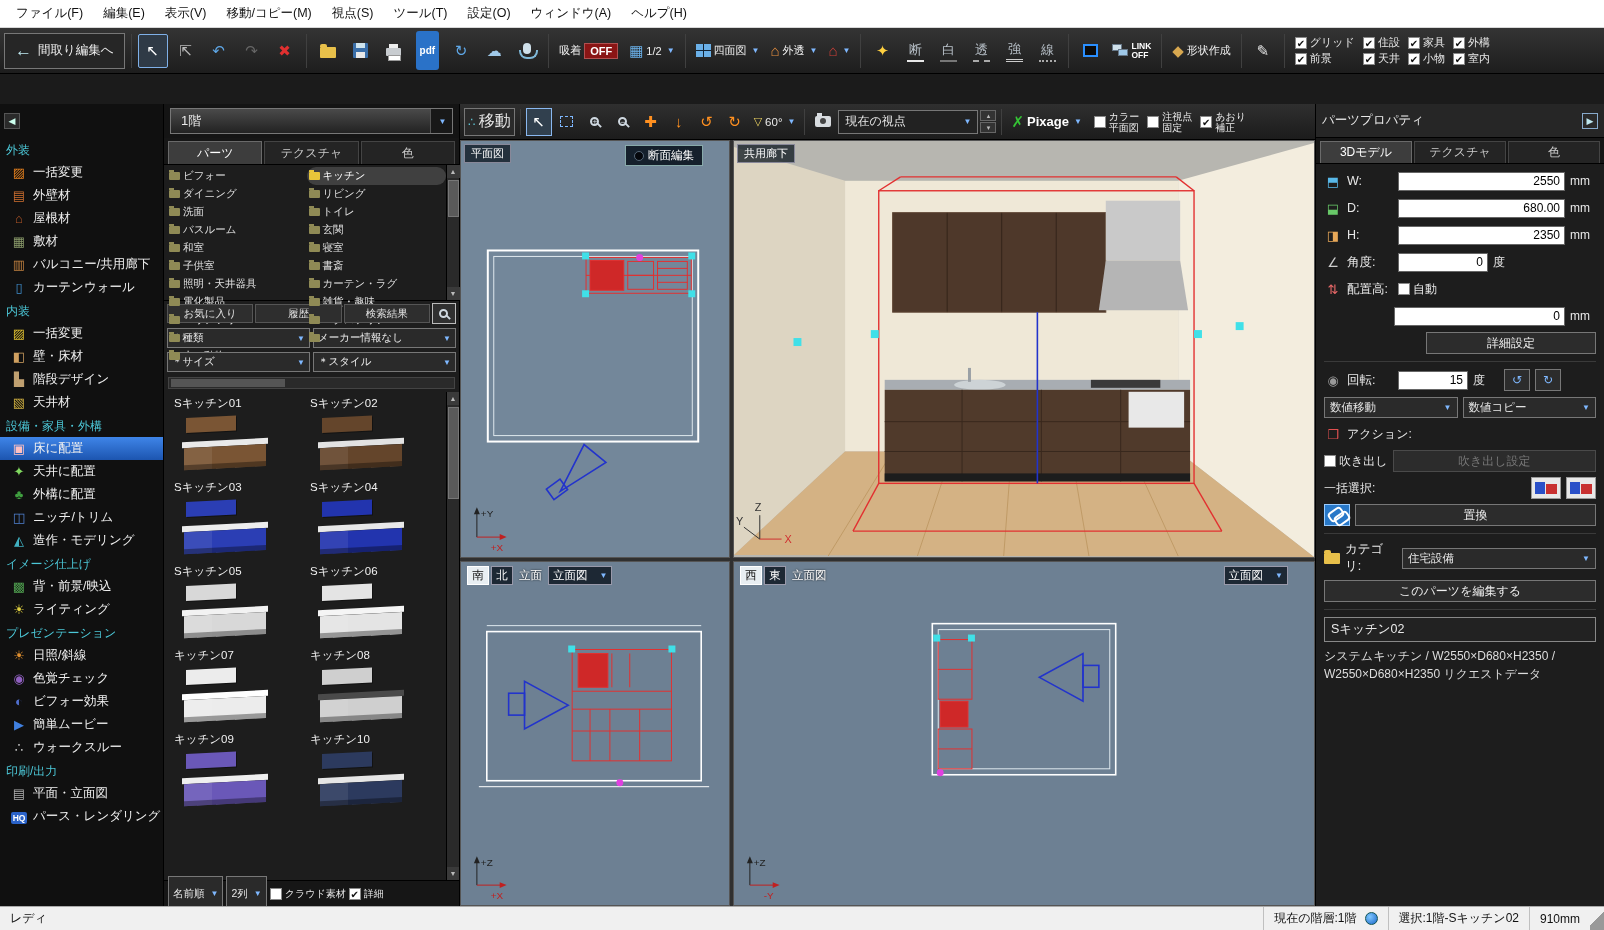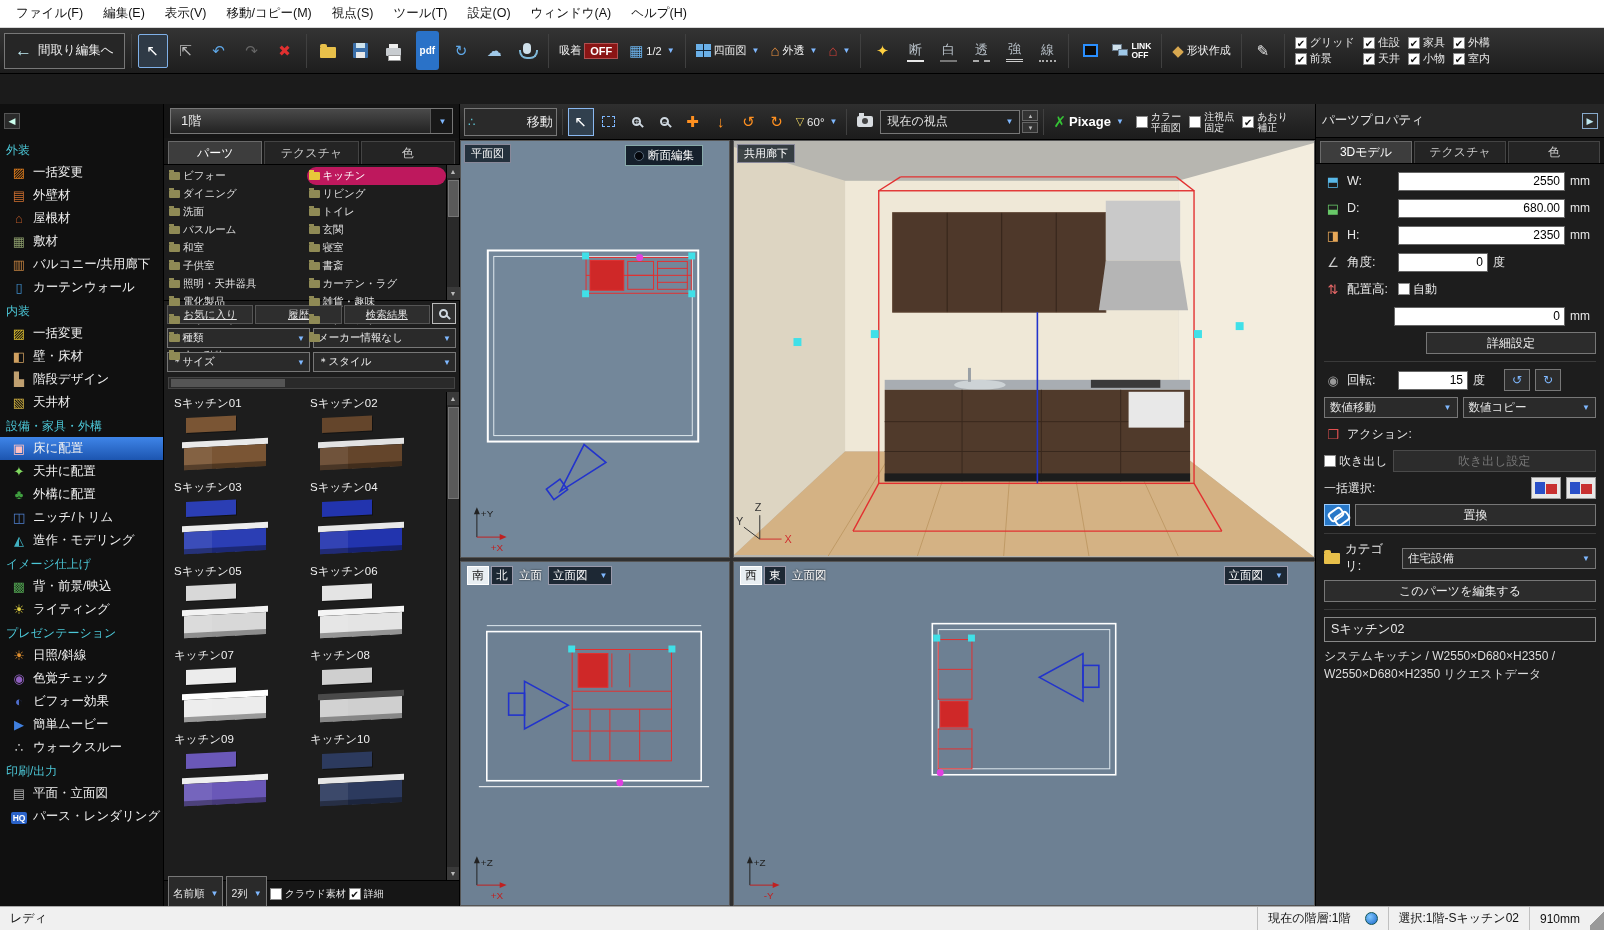--- a/index.html
+++ b/index.html
@@ -77,29 +77,29 @@
   .parts{width:296px;background:#1d1d1d;border-right:1px solid #000;display:flex;flex-direction:column;}
   .floorrow{padding:4px 6px;background:#141414;}
   .floordrop{height:26px;background:linear-gradient(#4a4a4a,#222);border:1px solid #777;display:flex;align-items:center;padding-left:10px;font-size:13px;}
   .floordrop .cap{margin-left:auto;width:22px;height:24px;background:#181818;border-left:1px solid #555;display:flex;align-items:center;justify-content:center;}
   .ptabs{display:flex;height:27px;background:#161616;border-bottom:1px solid #000;padding:3px 4px 0;gap:2px;}
   .ptab{flex:1;display:flex;align-items:center;justify-content:center;background:#242424;border:1px solid #444;border-bottom:none;font-size:12px;color:#ccc;}
   .ptab.active{background:#3d3d3d;color:#fff;border-color:#6a6a6a;}
   .catwrap{display:flex;height:136px;border-bottom:1px solid #000;}
   .cats{flex:1;display:grid;grid-template-columns:1fr 1fr;grid-auto-rows:18px;padding:2px 0 0 3px;align-content:start;}
   .cat{display:flex;align-items:center;gap:3px;font-size:10.5px;color:#e0e0e0;white-space:nowrap;overflow:hidden;padding:0 2px;}
-  .cat.sel{background:#be185d;color:#fff;border-radius:9px;}
+  .cat.sel{background:#404040;color:#fff;border-radius:9px;}
   .cfold{width:11px;height:8px;background:#8f8a55;border-radius:1px;position:relative;flex:none;}
   .cfold::before{content:"";position:absolute;top:-2px;left:0;width:5px;height:2px;background:inherit;}
   .cat.sel .cfold{background:#e8c63a;}
   .vscroll{width:13px;background:#2a2a2a;border-left:1px solid #000;display:flex;flex-direction:column;align-items:center;flex:none;}
   .sb-arrow{width:13px;height:13px;background:#3a3a3a;color:#bbb;font-size:7px;display:flex;align-items:center;justify-content:center;flex:none;}
   .sb-track{flex:1;width:13px;position:relative;}
   .sb-thumb{position:absolute;left:1px;right:1px;top:2px;height:34%;background:#5a5a5a;border:1px solid #777;}
-  .filtrow{display:flex;gap:2px;padding:2px 3px;align-items:flex-end;text-decoration:underline;}
+  .filtrow{display:flex;gap:2px;padding:2px 3px;align-items:center;}
   .fbtn{flex:1;height:19px;background:#2e2e2e;border:1px solid #555;display:flex;align-items:center;justify-content:center;font-size:10.5px;color:#e0e0e0;gap:2px;}
   .searchbtn{width:24px;height:21px;background:#303030;border:1px solid #bbb;display:flex;align-items:center;justify-content:center;flex:none;}
   .mag{width:9px;height:9px;border:2px solid #cfd8e0;border-radius:50%;position:relative;}
   .mag::after{content:"";position:absolute;width:6px;height:2px;background:#cfd8e0;transform:rotate(45deg);right:-5px;bottom:-2px;}
   .droprow{display:flex;gap:3px;padding:2px 3px;}
   .pdrop{flex:1;height:20px;border:1px solid #777;background:#2a2a2a;display:flex;align-items:center;padding:0 4px;font-size:10.5px;color:#eee;white-space:nowrap;overflow:hidden;}
   .pdrop .caret{margin-left:auto;}
   .hscroll{height:12px;margin:3px 4px;background:#2a2a2a;border:1px solid #444;position:relative;}
   .hthumb{position:absolute;top:1px;bottom:1px;left:2px;width:40%;background:#555;}
   .plist{flex:1;display:flex;overflow:hidden;}
@@ -173,21 +173,21 @@
   .linkbtn{width:26px;height:22px;background:#2878c8;border:1px solid #9cf;position:relative;flex:none;}
   .linkbtn::before,.linkbtn::after{content:"";position:absolute;width:12px;height:7px;border:2px solid #fff;border-radius:4px;}
   .linkbtn::before{left:3px;top:4px;transform:rotate(-35deg);}
   .linkbtn::after{left:9px;top:8px;transform:rotate(-35deg);}
   .namebox{border:1px solid #888;background:#222;padding:3px 6px;font-size:12.5px;}
   .desc{font-size:12px;color:#ddd;line-height:1.5;}
 
   
   .statusbar{position:absolute;left:0;right:0;bottom:0;height:24px;background:#f0f0f0;color:#111;display:flex;align-items:center;font-size:12px;border-top:1px solid #aaa;}
   .st-left{padding:0 10px;flex:1;}
-  .st-seg{padding:0 10px;border-left:1px solid #c0c0c0;display:flex;align-items:center;gap:14px;height:100%;}
+  .st-seg{padding:0 10px;border-left:1px solid #c0c0c0;display:flex;align-items:center;gap:8px;height:100%;}
   .globe{width:13px;height:13px;border-radius:50%;background:radial-gradient(circle at 35% 35%,#7fc8ff,#1a64c8);border:1px solid #155;flex:none;}
   .grip{width:14px;height:100%;background:linear-gradient(135deg,transparent 50%,#999 50%);}
 </style>
 </head>
 <body>
 
 <div class="win">
 
 
   <div class="menubar">
@@ -720,21 +720,21 @@
             <span class="cb checked"></span>
             <span>詳細</span>
           </div>
       </div>
     </div>
 
     <div class="views">
       <div class="vtoolbar">
         <div class="vbtnbox framed">
             <span class="glyph" style="color:#5fc8d8;font-size:12px;">∴</span>
-            <span style="font-size:13px;margin-left:48px;">移動</span>
+            <span style="font-size:16px;">移動</span>
           </div>
         <div class="sep" style="height:26px;"></div>
         <div class="vbtnbox active">
             <span class="glyph" style="color:#fff;">↖</span>
           </div>
         <div class="vbtnbox">
             <span class="zoomwin"></span>
           </div>
         <div class="vbtnbox">
             <span class="mag" style="color:#cfd8e0;font-size:9px;line-height:7px;text-align:center;">+</span>

